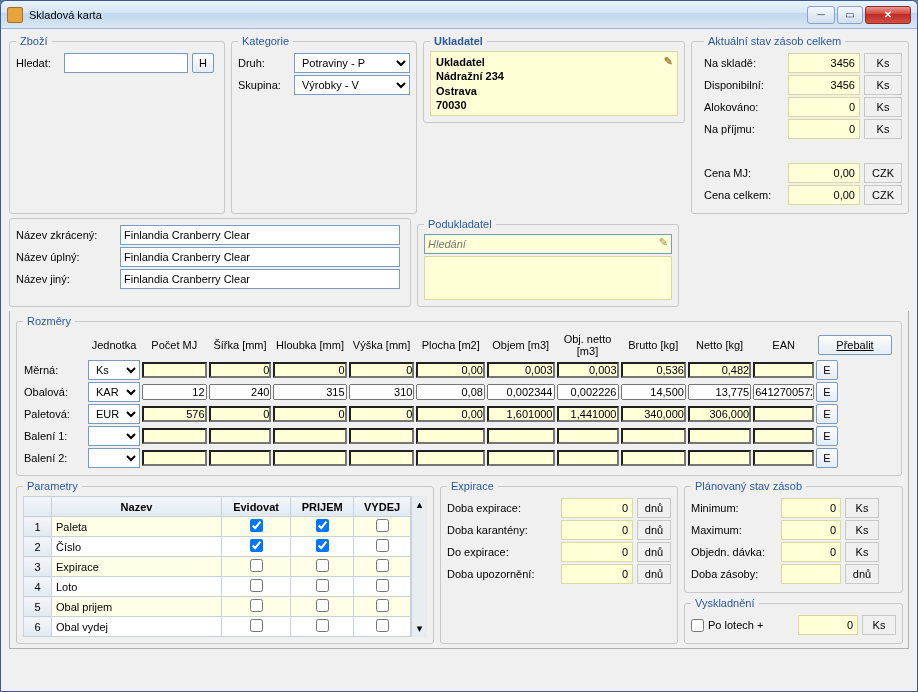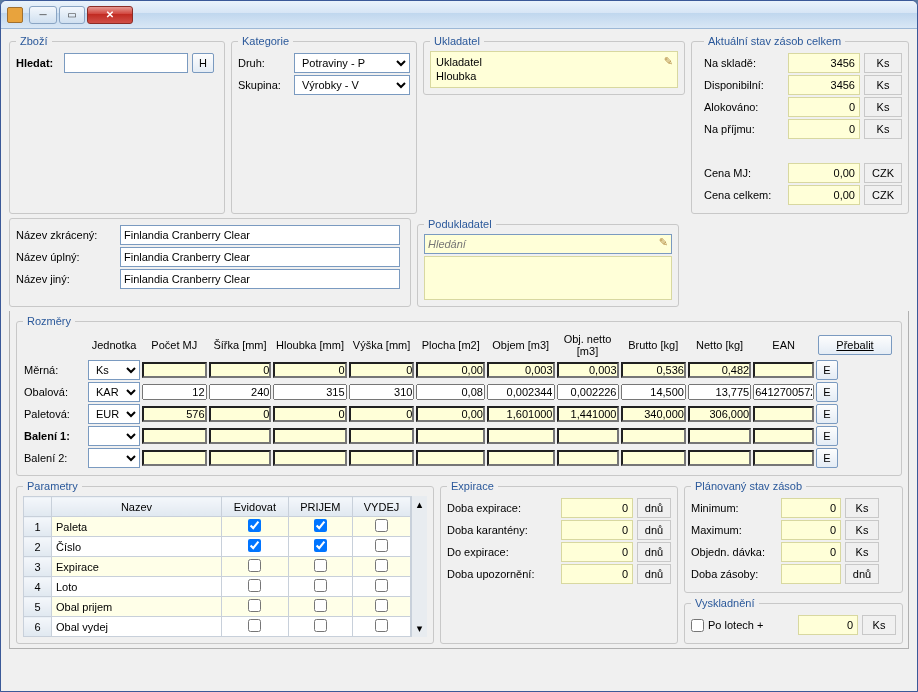--- a/index.html
+++ b/index.html
@@ -44,21 +44,21 @@
 .dim-table { width:100%; border-collapse:collapse; }
 .dim-table th { font-weight:normal; text-align:center; padding:2px; font-size:11px; }
 .dim-table td { padding:1px; }
 .dim-table input { width:100%; text-align:right; }
 .dim-table select { width:100%; }
 .dim-e { width:22px !important; text-align:center !important; padding:0; background: linear-gradient(to bottom,#fdfdfd,#e4ecf5); cursor:pointer; }
 
 .lower-row { display:flex; gap:6px; margin-top:4px; }
 .param-grid { border:1px solid #9aa7b6; background:#fff; width:100%; border-collapse:collapse; }
 .param-grid th, .param-grid td { border:1px solid #c8d0da; padding:2px 4px; text-align:left; height:20px; }
-.param-grid th { background: linear-gradient(to bottom,#f4f7fb,#e0e8f0); font-weight:normal; text-align:center; }
+.param-grid th { background: linear-gradient(to bottom,#f4f7fb,#e0e8f0); font-weight:bold; text-align:center; }
 .param-grid .rownum { background: linear-gradient(to bottom,#f4f7fb,#e0e8f0); text-align:center; width:28px; }
 .param-grid .altrow td { background:#ffffe8; }
 .param-grid .altrow .rownum { background: linear-gradient(to bottom,#f4f7fb,#e0e8f0); }
 .param-scroll { width:16px; background:#e8ecf0; border-left:1px solid #c8d0da; }
 input[type="checkbox"] { width:13px; height:13px; }
 
 .status { background:#d8e4f0; border-top:1px solid #b0c0d4; height:22px; display:flex; align-items:center; color:#245; padding:0 8px; gap:12px; }
 
 .stock-grid .row label { width: 80px; display:inline-block;}
 .stock-grid .readonly-num { width: 72px; }
@@ -72,59 +72,62 @@
 .exp-grid .readonly-num { width: 72px; }
 .exp-grid .unit-box { width: 34px; justify-content:center;}
 </style>
 </head>
 <body>
 
 <div class="window">
 
   <div class="titlebar">
     <div class="app-icon"></div>
+    <div class="title">Skladová karta</div>
     <div class="winbtns">
       <div class="winbtn">─</div>
       <div class="winbtn max">▭</div>
       <div class="winbtn close">✕</div>
     </div>
   </div>
 
   <div class="content">
 
     <div class="top-row">
 
       <fieldset style="width:216px;">
         <legend>Zboží</legend>
         <div class="row">
-          <label style="width:44px;font-weight:bold;">Hledat:</label>
+          <label style="width:44px;">Hledat:</label>
           <input type="text" style="width: 124px;" value="">
           <button class="btn-small">H</button>
         </div>
       </fieldset>
 
       <fieldset style="width:182px;">
         <legend>Kategorie</legend>
         <div class="row">
           <label style="width:52px;">Druh:</label>
           <select style="width:116px;"><option>Potraviny - P</option></select>
         </div>
         <div class="row">
           <label style="width:52px;">Skupina:</label>
           <select style="width:116px;"><option>Výrobky - V</option></select>
         </div>
       </fieldset>
 
       <div style="width:262px; display:flex; flex-direction:column; gap:2px;">
-        <fieldset style="flex:0 0 auto;">
+        <fieldset style="flex:0 0 auto;font-weight:bold;">
           <legend>Ukladatel</legend>
           <div class="yellow-box" style="position:relative;">
             <span style="position:absolute; right:4px; top:2px; color:#b0883e;">✎</span>
             <div>Ukladatel</div>
-            <div>Hloubka</div>
+            <div>Nádražní 234</div>
+            <div>Ostrava</div>
+            <div>70030</div>
           </div>
         </fieldset>
       </div>
 
       <fieldset style="flex:1;padding-left:12px;" class="stock-grid">
         <legend>Aktuální stav zásob celkem</legend>
         <div id="stock-rows">
             <div class="row">
               <label>Na skladě:</label>
     <span class="readonly-num">3456</span>
@@ -258,21 +261,21 @@
      <td><input class=" yellow-input" value="1,601000" style=""></td>
      <td><input class=" yellow-input" value="1,441000" style=""></td>
      <td><input class=" yellow-input" value="340,000" style=""></td>
      <td><input class=" yellow-input" value="306,000" style=""></td>
      <td><input class=" yellow-input" style="text-align: left;" value=""></td>
      <td><input type="button" class="btn-small dim-e" value="E" style=""></td>
    </tr>
             </tbody>
             <tbody>
               <tr>
-     <td style="width:64px;font-weight:bold;">Balení 1:</td>
+     <td style="width:64px;">Balení 1:</td>
      <td style="width:54px;"><select><option></option></select></td>
      <td><input class=" yellow-input" value="" style=""></td>
      <td><input class=" yellow-input" value="" style=""></td>
      <td><input class=" yellow-input" value="" style=""></td>
      <td><input class=" yellow-input" value="" style=""></td>
      <td><input class=" yellow-input" value="" style=""></td>
      <td><input class=" yellow-input" value="" style=""></td>
      <td><input class=" yellow-input" value="" style=""></td>
      <td><input class=" yellow-input" value="" style=""></td>
      <td><input class=" yellow-input" value="" style=""></td>

